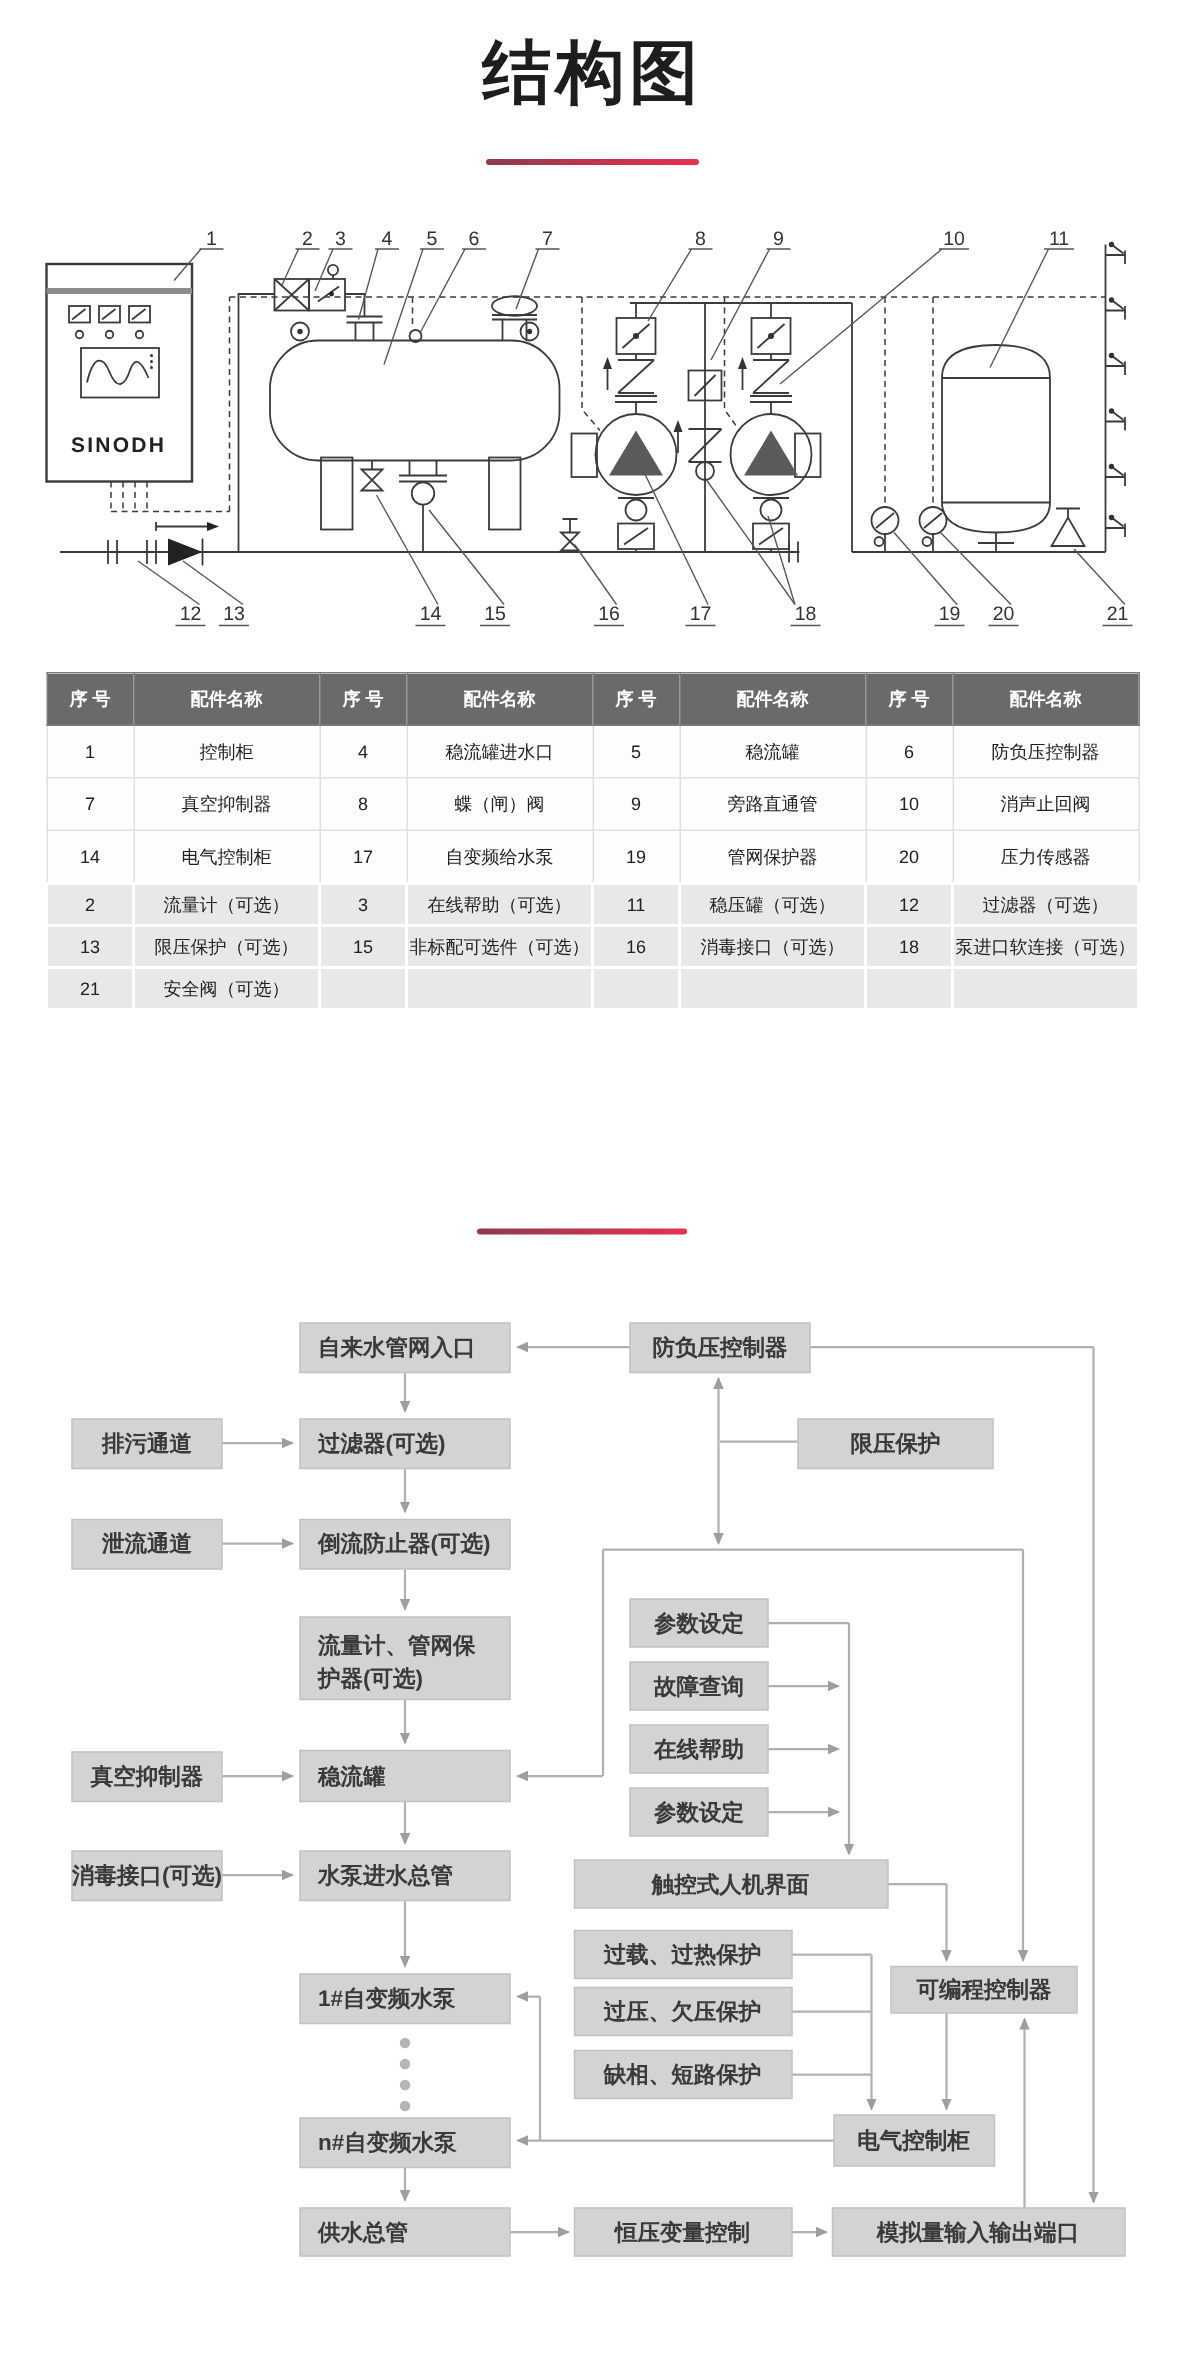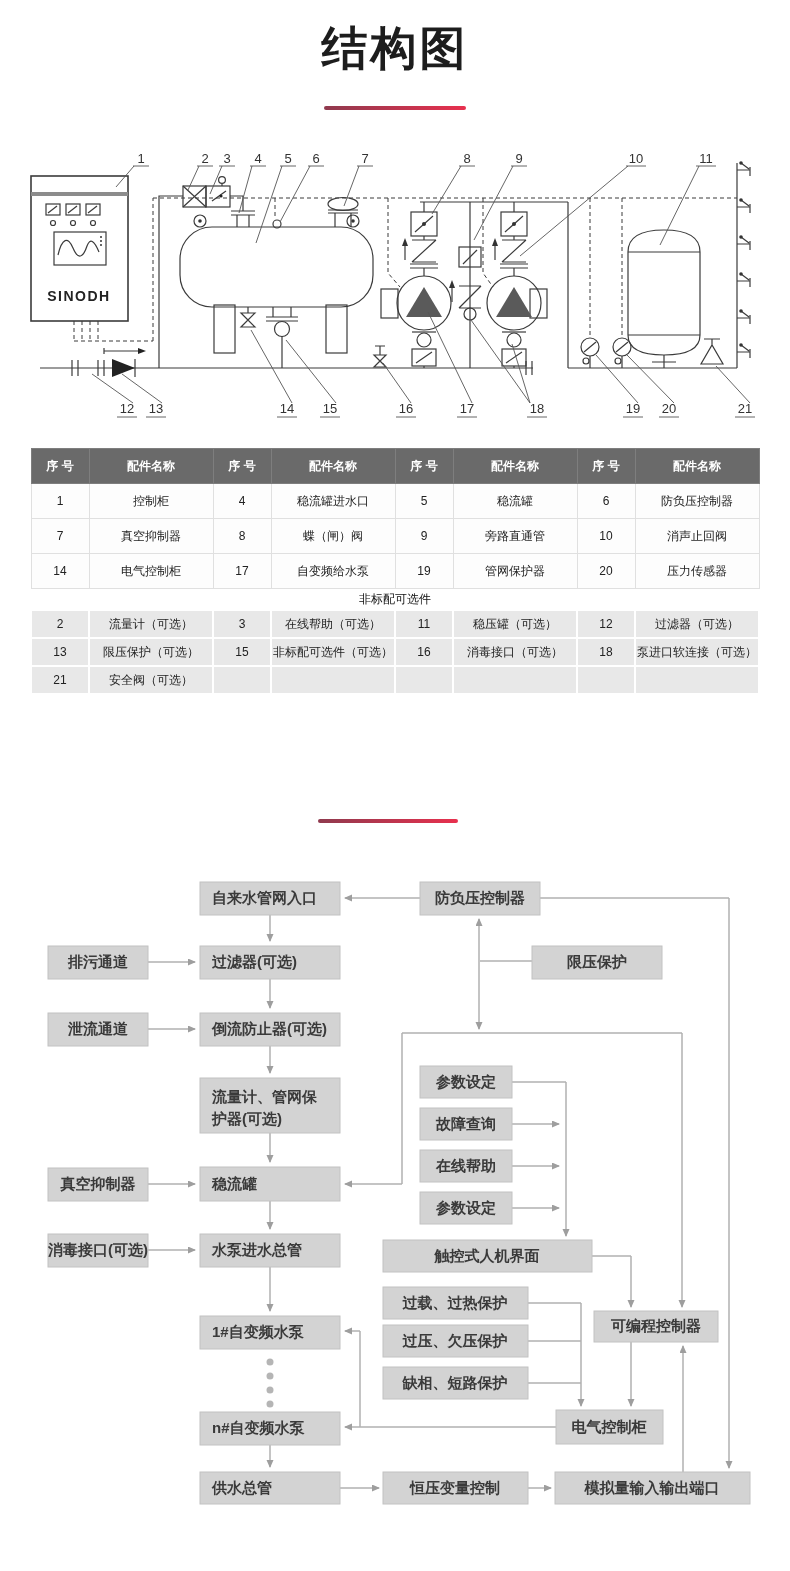--- a/index.html
+++ b/index.html
@@ -288,23 +288,20 @@
     </tr>
     <tr class="std">
       <td>14</td>
       <td>电气控制柜</td>
       <td>17</td>
       <td>自变频给水泵</td>
       <td>19</td>
       <td>管网保护器</td>
       <td>20</td>
       <td>压力传感器</td>
-    </tr>
-    <tr class="spn">
-      <td colspan="8">非标配可选件</td>
     </tr>
     <tr class="opt">
       <td>2</td>
       <td>流量计（可选）</td>
       <td>3</td>
       <td>在线帮助（可选）</td>
       <td>11</td>
       <td>稳压罐（可选）</td>
       <td>12</td>
       <td>过滤器（可选）</td>

